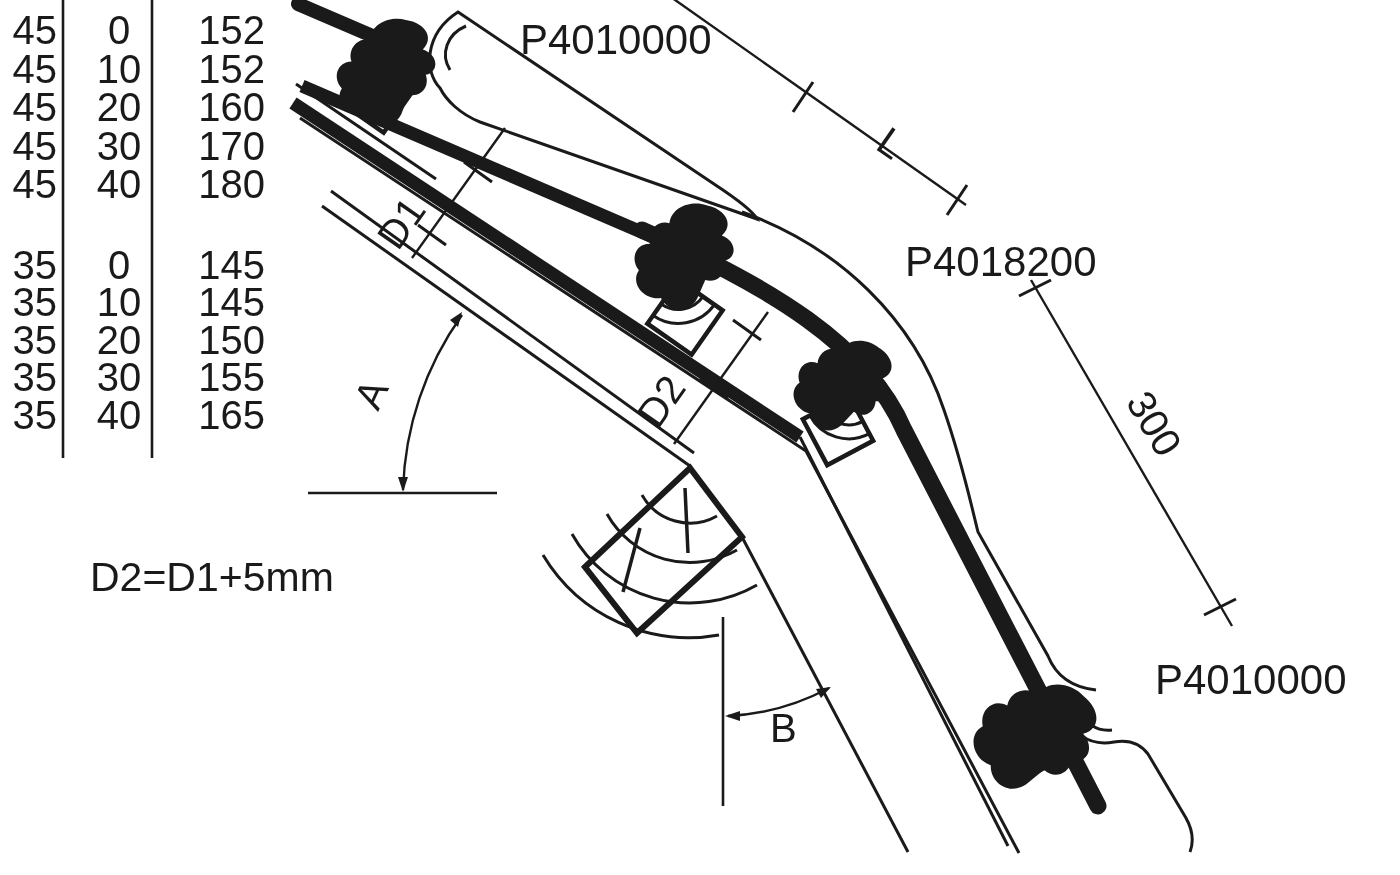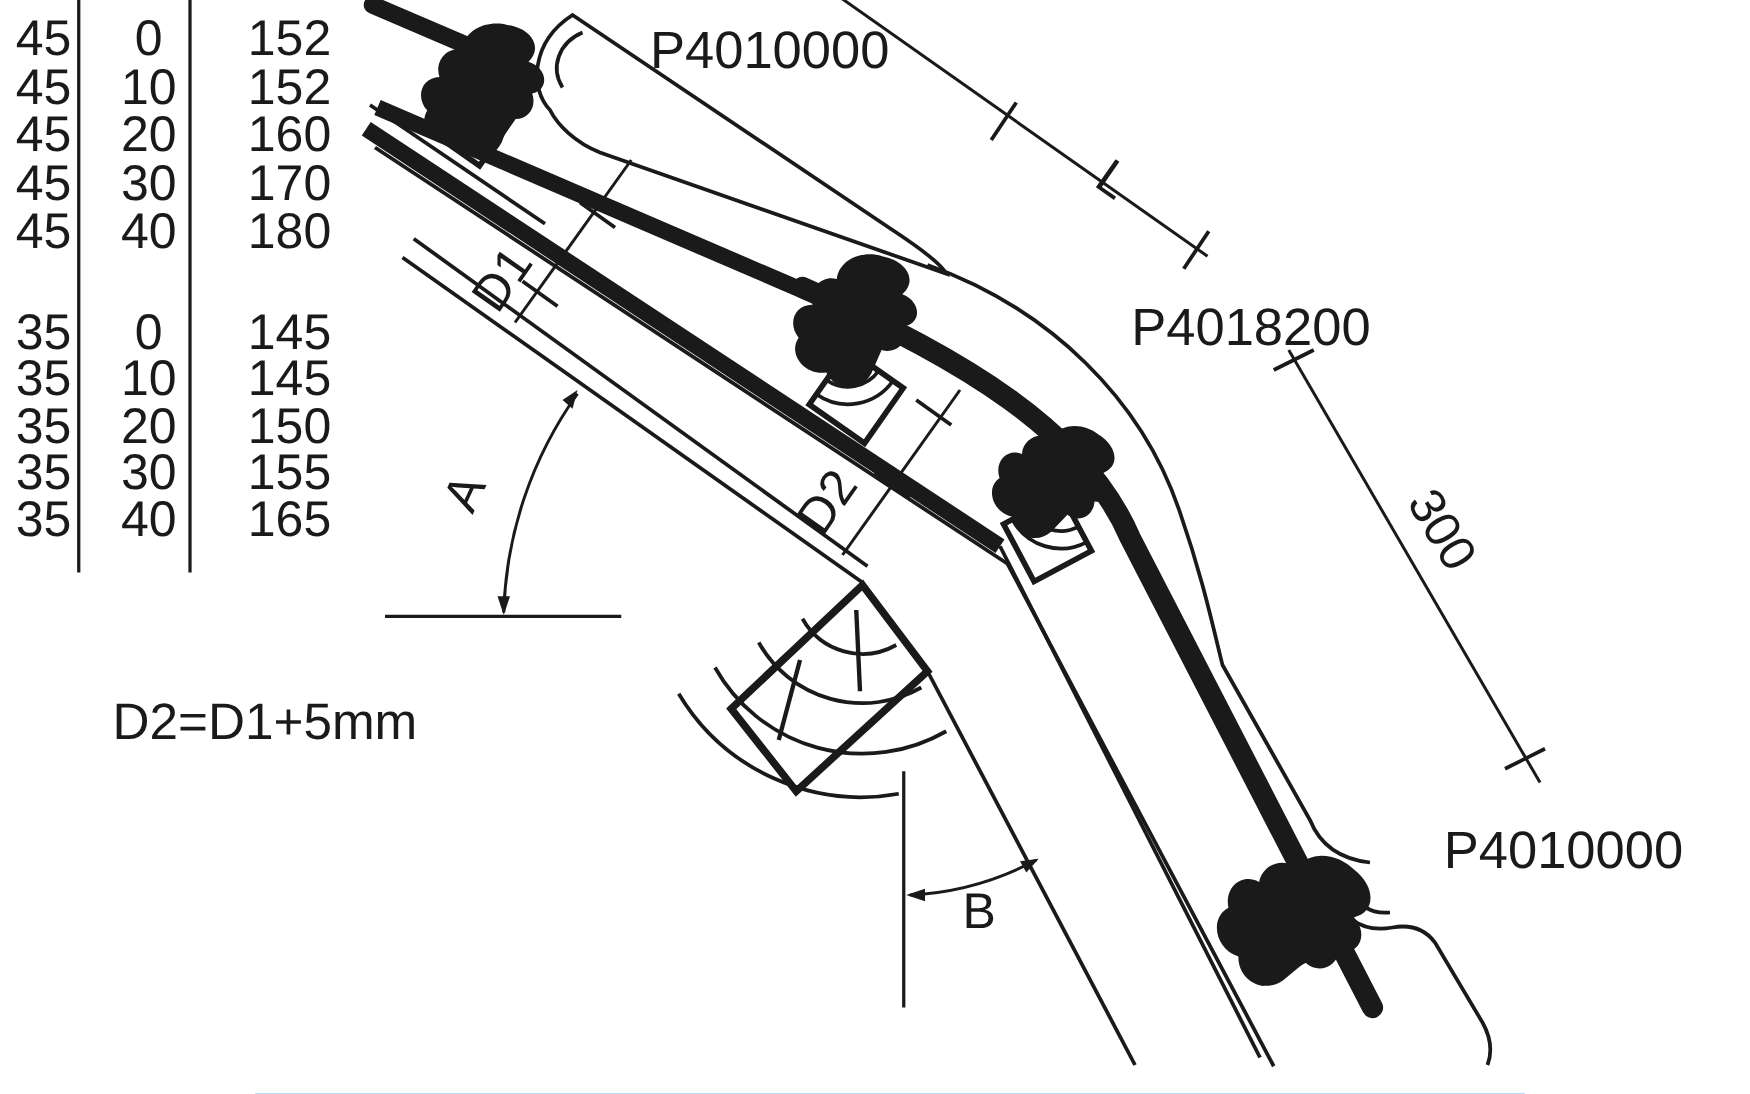--- a/index.html
+++ b/index.html
@@ -1,16 +1,16 @@
 <!DOCTYPE html>
 <html><head>
 <meta charset="utf-8">
 <style>
   html,body{margin:0;padding:0;background:#fff;}
-  .stage{position:relative;width:1400px;height:875px;background:#0ea5e9;overflow:hidden;}
+  .stage{position:relative;width:1400px;height:875px;background:#7dd3fc;overflow:hidden;}
   svg{position:absolute;left:0;top:0;}
   text{font-family:"Liberation Sans","DejaVu Sans",sans-serif;fill:#1a1a1a;}
   .t-table{font-size:40px;}
   .t-label{font-size:42px;}
   .t-dim{font-size:40px;}
   .t-formula{font-size:41px;}
   path,line,rect,polygon{vector-effect:none;}
 </style>
 </head>
 <body>

